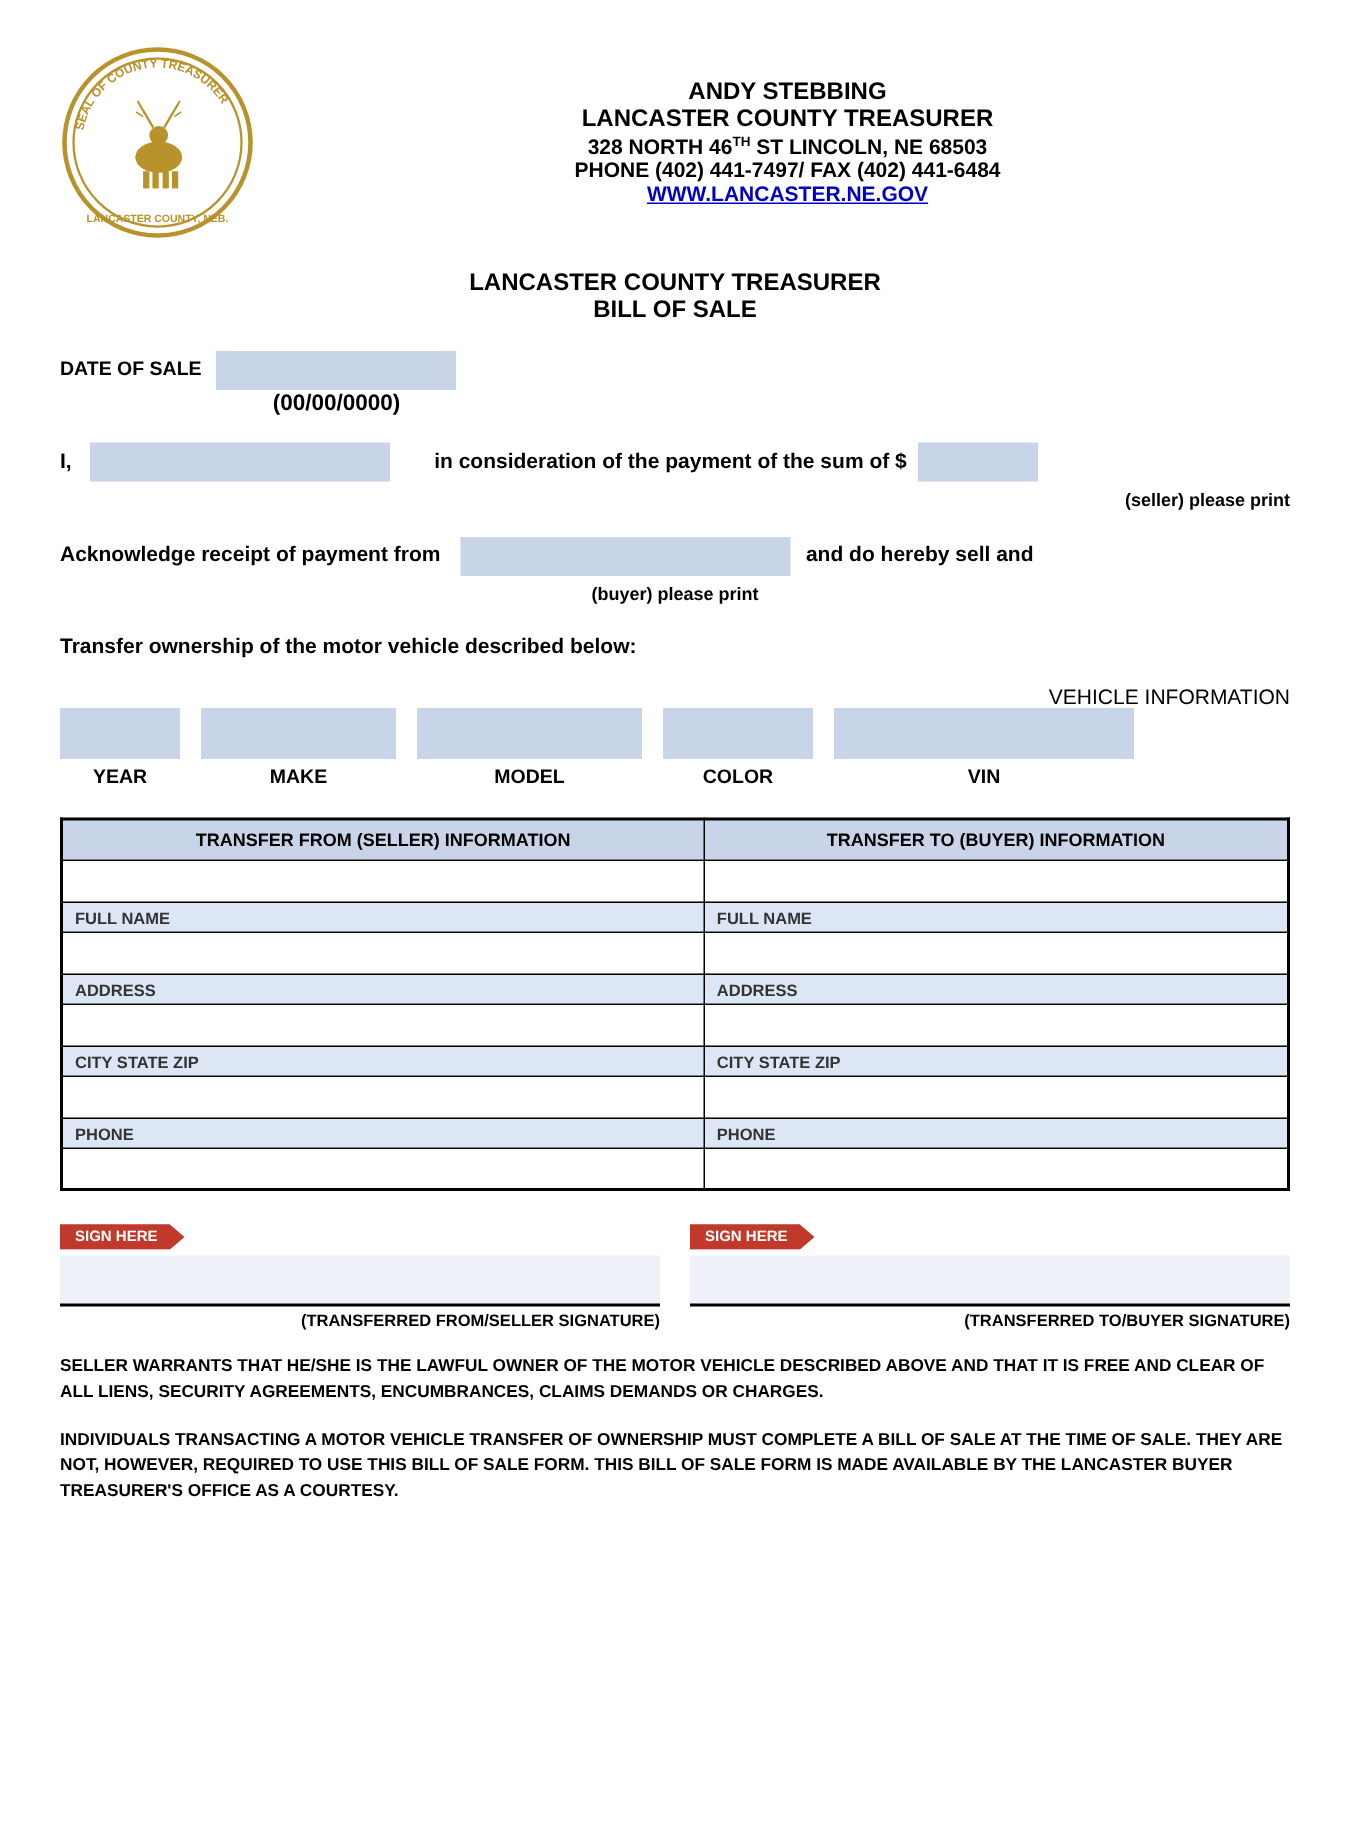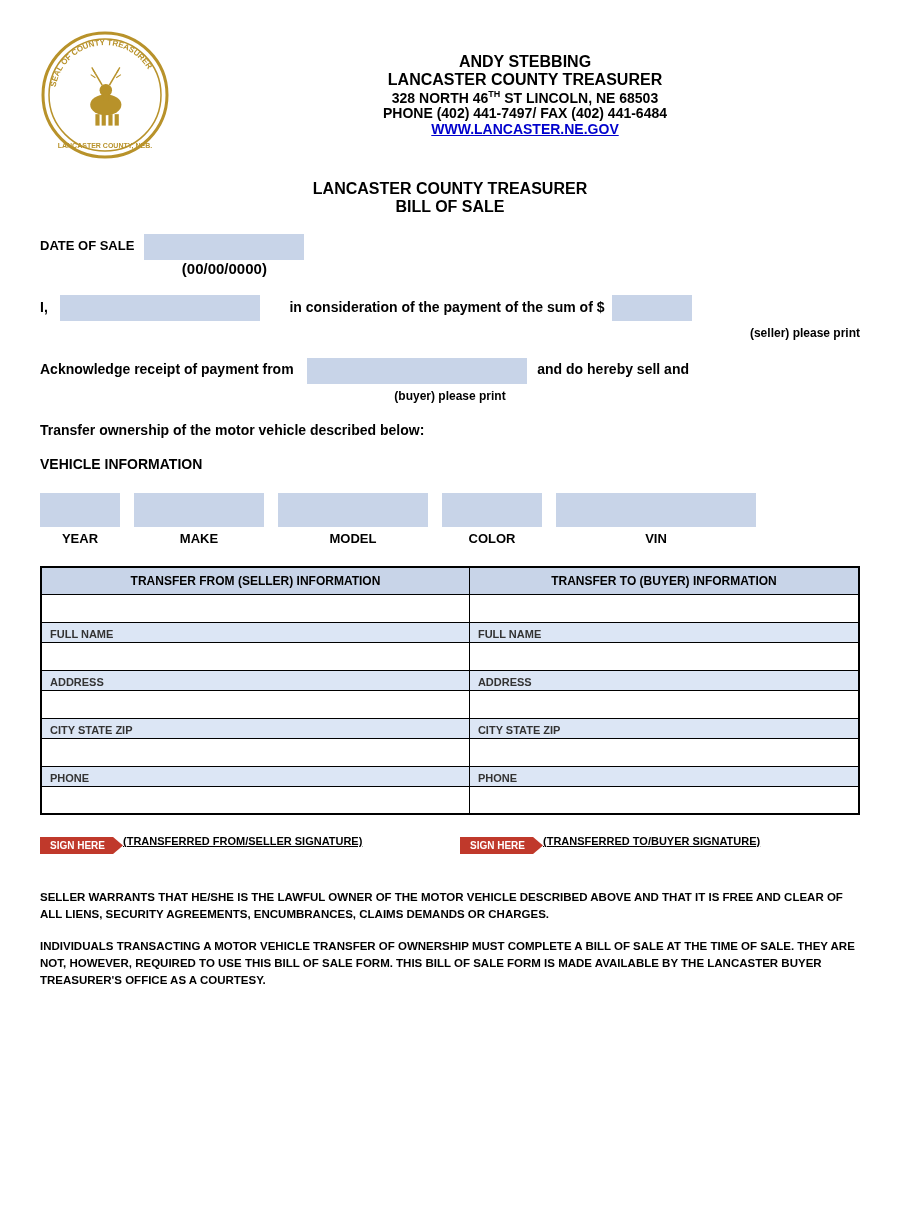--- a/index.html
+++ b/index.html
@@ -134,24 +134,24 @@
       font-size: 14px;
       font-weight: bold;
       margin-bottom: 18px;
     }
 
     
     .vehicle-section {
       margin-bottom: 20px;
     }
     .vehicle-title {
-      text-align: left;
-      font-size: 14px;
-      font-weight: bold;
-      margin-bottom: 21px;
+      text-align: right;
+      font-size: 14px;
+      font-weight: normal;
+      margin-bottom: 0;
     }
     .vehicle-fields {
       display: flex;
       gap: 14px;
       margin-bottom: 6px;
     }
     .vehicle-field {
       display: flex;
       flex-direction: column;
       align-items: center;
@@ -203,33 +203,32 @@
 
     
     .signature-section {
       display: flex;
       gap: 20px;
       margin-bottom: 16px;
     }
     .sig-block {
       flex: 1;
       display: flex;
-      flex-direction: row;
+      flex-direction: column;
     }
     .sig-line {
       border-bottom: 2px solid #000;
       height: 34px;
       background: #eef2f8;
       margin-bottom: 4px;
     }
     .sig-label {
       font-size: 11px;
       font-weight: bold;
-      text-align: left;
-      text-decoration: underline;
+      text-align: right;
     }
 
     
     .disclaimer {
       font-size: 11.5px;
       font-weight: bold;
       margin-bottom: 14px;
       line-height: 1.5;
     }
 

